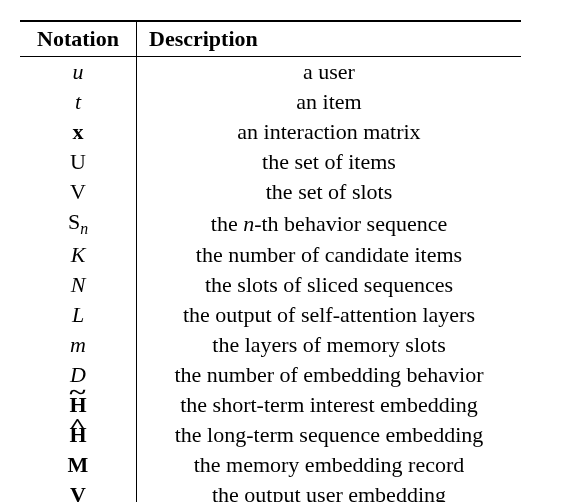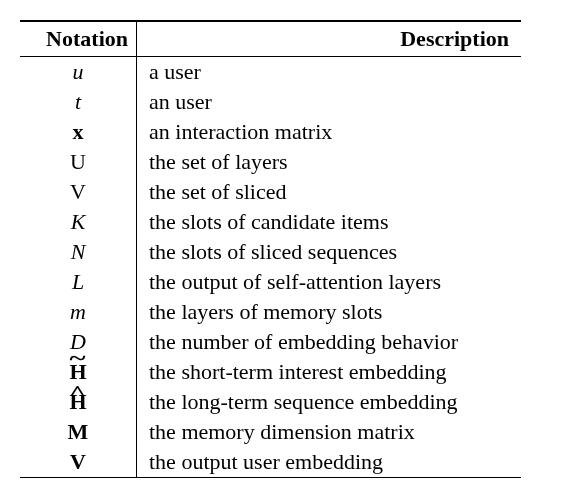--- a/index.html
+++ b/index.html
@@ -16,39 +16,39 @@
     }
     thead tr {
       border-top: 2px solid #000;
       border-bottom: 1px solid #000;
     }
     tbody tr:last-child {
       border-bottom: 1px solid #000;
     }
     th {
       font-weight: bold;
-      text-align: right;
+      text-align: left;
       padding: 4px 12px 4px 12px;
     }
     th.notation-header {
-      text-align: right;
+      text-align: center;
       border-right: 1px solid #000;
       padding-left: 8px;
       padding-right: 8px;
     }
     td.notation-cell {
       text-align: center;
       border-right: 1px solid #000;
       padding: 2px 18px;
       font-style: italic;
       font-family: "Times New Roman", Times, serif;
       min-width: 80px;
     }
     td.desc-cell {
-      text-align: left;
+      text-align: center;
       padding: 2px 12px 2px 12px;
       min-width: 360px;
     }
     .bold { font-weight: bold; font-style: normal; }
     .cal { font-family: "Lucida Calligraphy", "Brush Script MT", cursive; font-style: normal; }
     .sub { font-size: 0.72em; vertical-align: sub; font-style: italic; }
     .tilde-wrap, .hat-wrap { position: relative; display: inline-block; }
     .tilde-wrap::before {
       content: "~";
       position: absolute;
@@ -83,37 +83,41 @@
       <th>Description</th>
     </tr>
   </thead>
   <tbody id="table-body">
       <tr>
         <td class="notation-cell"><span class="math-var">u</span></td>
         <td class="desc-cell">a user</td>
       </tr>
       <tr>
         <td class="notation-cell"><span class="math-var">t</span></td>
-        <td class="desc-cell">an user</td>
+        <td class="desc-cell">an item</td>
       </tr>
       <tr>
         <td class="notation-cell"><span class="bold">x</span></td>
         <td class="desc-cell">an interaction matrix</td>
       </tr>
       <tr>
         <td class="notation-cell"><span class="cal">U</span></td>
-        <td class="desc-cell">the set of layers</td>
+        <td class="desc-cell">the set of items</td>
       </tr>
       <tr>
         <td class="notation-cell"><span class="cal">V</span></td>
-        <td class="desc-cell">the set of sliced</td>
+        <td class="desc-cell">the set of slots</td>
+      </tr>
+      <tr>
+        <td class="notation-cell"><span class="cal">S</span><span class="sub">n</span></td>
+        <td class="desc-cell">the <span class="math-var">n</span>-th behavior sequence</td>
       </tr>
       <tr>
         <td class="notation-cell"><span class="math-var">K</span></td>
-        <td class="desc-cell">the slots of candidate items</td>
+        <td class="desc-cell">the number of candidate items</td>
       </tr>
       <tr>
         <td class="notation-cell"><span class="math-var">N</span></td>
         <td class="desc-cell">the slots of sliced sequences</td>
       </tr>
       <tr>
         <td class="notation-cell"><span class="math-var">L</span></td>
         <td class="desc-cell">the output of self-attention layers</td>
       </tr>
       <tr>
@@ -127,20 +131,20 @@
       <tr>
         <td class="notation-cell"><span class="tilde-wrap bold">H</span></td>
         <td class="desc-cell">the short-term interest embedding</td>
       </tr>
       <tr>
         <td class="notation-cell"><span class="hat-wrap bold">H</span></td>
         <td class="desc-cell">the long-term sequence embedding</td>
       </tr>
       <tr>
         <td class="notation-cell"><span class="bold">M</span></td>
-        <td class="desc-cell">the memory dimension matrix</td>
+        <td class="desc-cell">the memory embedding record</td>
       </tr>
       <tr>
         <td class="notation-cell"><span class="bold">V</span></td>
         <td class="desc-cell">the output user embedding</td>
       </tr>
     </tbody>
 </table>
 
 </body></html>

